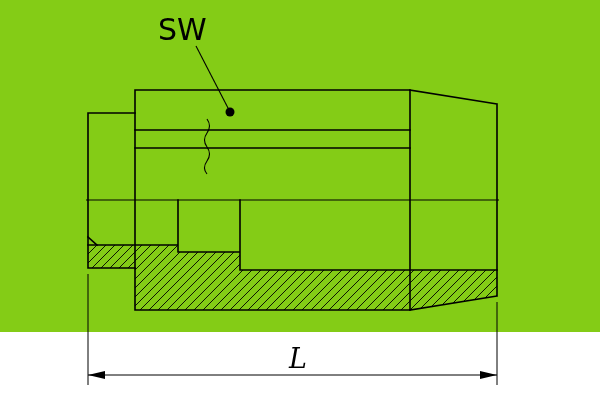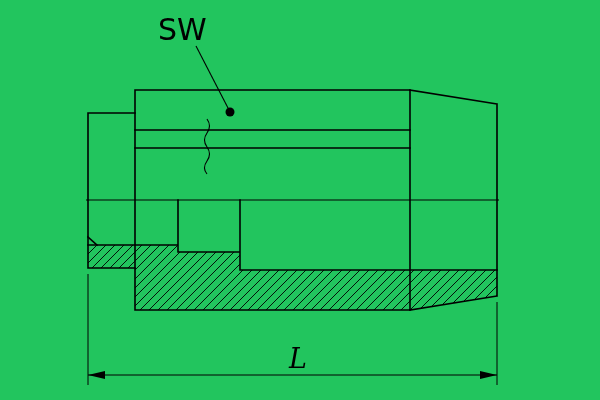--- a/index.html
+++ b/index.html
@@ -7,23 +7,23 @@
     padding: 0;
     background: #ffffff;
   }
   body {
     width: 600px;
     height: 400px;
     font-family: "DejaVu Sans", sans-serif;
   }
   .drawing-wrap {
     width: 600px;
-    height: 400px;
+    height: 332px;
     position: relative;
-    background: #22c55e;
+    background: #84cc16;
   }
   svg { display: block; }
   .outline {
     stroke: #000000;
     stroke-width: 1.6;
     fill: none;
     stroke-linecap: square;
   }
   .thin {
     stroke: #000000;

